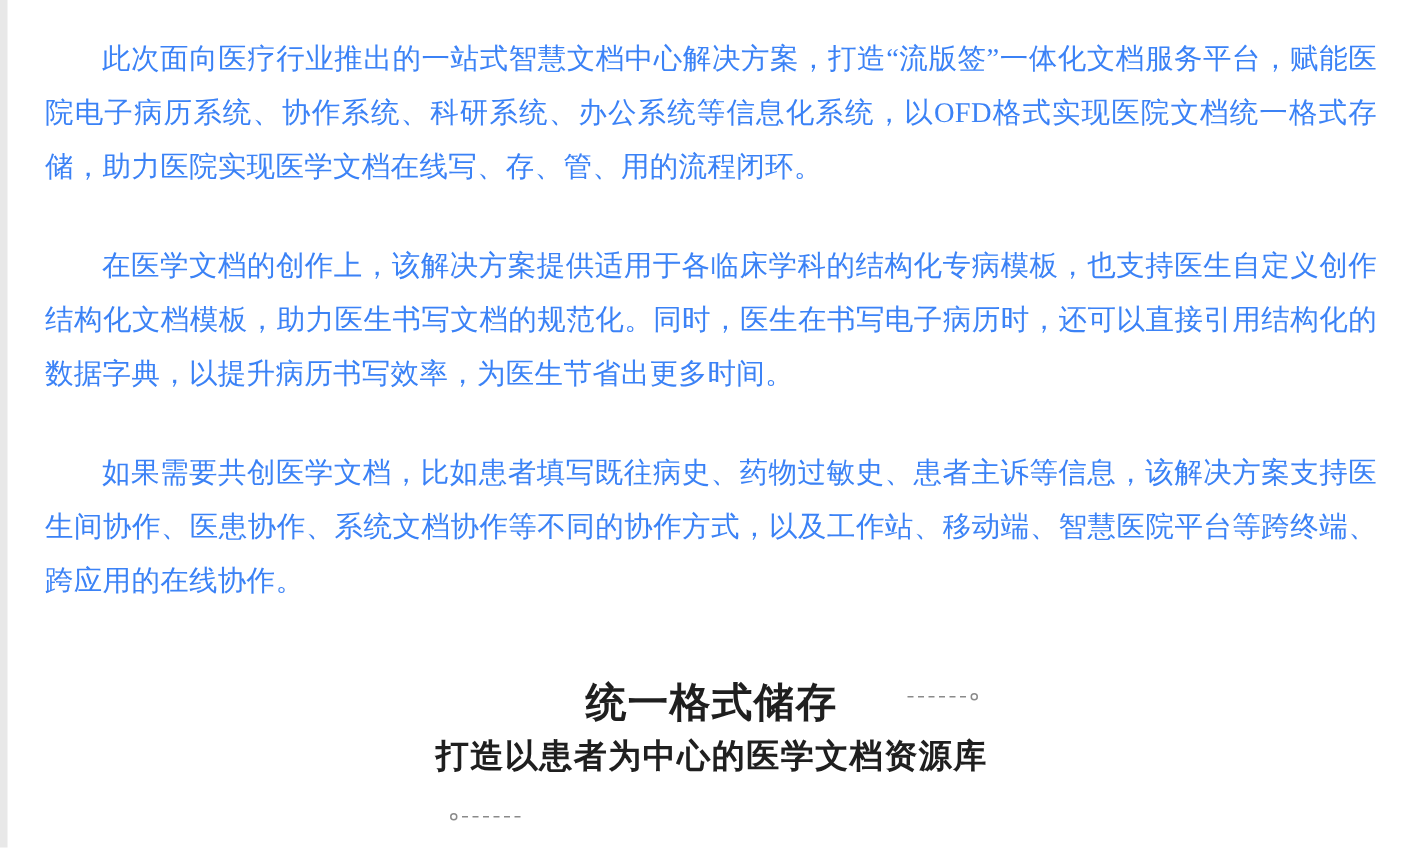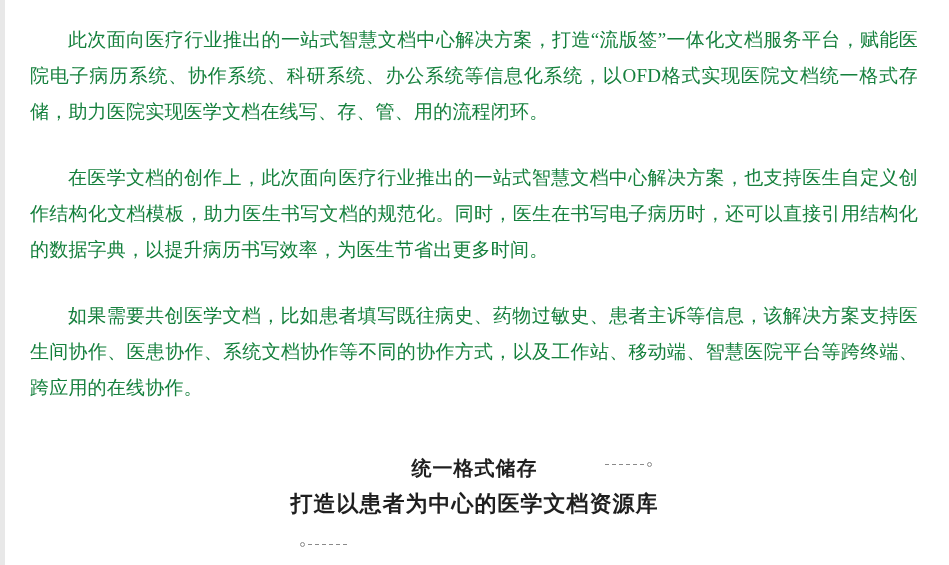--- a/index.html
+++ b/index.html
@@ -31,35 +31,35 @@
   .article {
     position: absolute;
     left: 30px;
     top: 22px;
     width: 888px;
   }
   .para {
     margin: 0 0 30px 0;
     font-size: 19px;
     line-height: 36px;
-    color: #15803d;
+    color: #3b82f6;
     text-align: justify;
     text-indent: 2em;
     font-family: "Liberation Serif", "DejaVu Serif", serif;
     letter-spacing: 0.2px;
   }
   .callout {
     position: absolute;
     left: 0;
     top: 450px;
     width: 949px;
     text-align: center;
   }
   .callout-line {
-    font-size: 20px;
+    font-size: 27px;
     font-weight: bold;
     color: #1f1f1f;
     line-height: 36px;
     font-family: "Liberation Serif", "DejaVu Serif", serif;
     letter-spacing: 1px;
   }
   .callout-line.second {
     font-size: 22px;
   }
   .deco {
@@ -102,21 +102,21 @@
 </style>
 </head>
 <body>
 
 <div class="page">
 
   <div class="left-rule"></div>
 
   <div class="article">
     <p class="para">此次面向医疗行业推出的一站式智慧文档中心解决方案，打造“流版签”一体化文档服务平台，赋能医院电子病历系统、协作系统、科研系统、办公系统等信息化系统，以OFD格式实现医院文档统一格式存储，助力医院实现医学文档在线写、存、管、用的流程闭环。</p>
-    <p class="para">在医学文档的创作上，此次面向医疗行业推出的一站式智慧文档中心解决方案，也支持医生自定义创作结构化文档模板，助力医生书写文档的规范化。同时，医生在书写电子病历时，还可以直接引用结构化的数据字典，以提升病历书写效率，为医生节省出更多时间。</p>
+    <p class="para">在医学文档的创作上，该解决方案提供适用于各临床学科的结构化专病模板，也支持医生自定义创作结构化文档模板，助力医生书写文档的规范化。同时，医生在书写电子病历时，还可以直接引用结构化的数据字典，以提升病历书写效率，为医生节省出更多时间。</p>
     <p class="para">如果需要共创医学文档，比如患者填写既往病史、药物过敏史、患者主诉等信息，该解决方案支持医生间协作、医患协作、系统文档协作等不同的协作方式，以及工作站、移动端、智慧医院平台等跨终端、跨应用的在线协作。</p>
   </div>
 
   <div class="callout">
     <div class="callout-line">统一格式储存</div>
     <div class="callout-line second">打造以患者为中心的医学文档资源库</div>
   </div>
 
   <div class="deco deco-top">
     <div class="dash-row">

